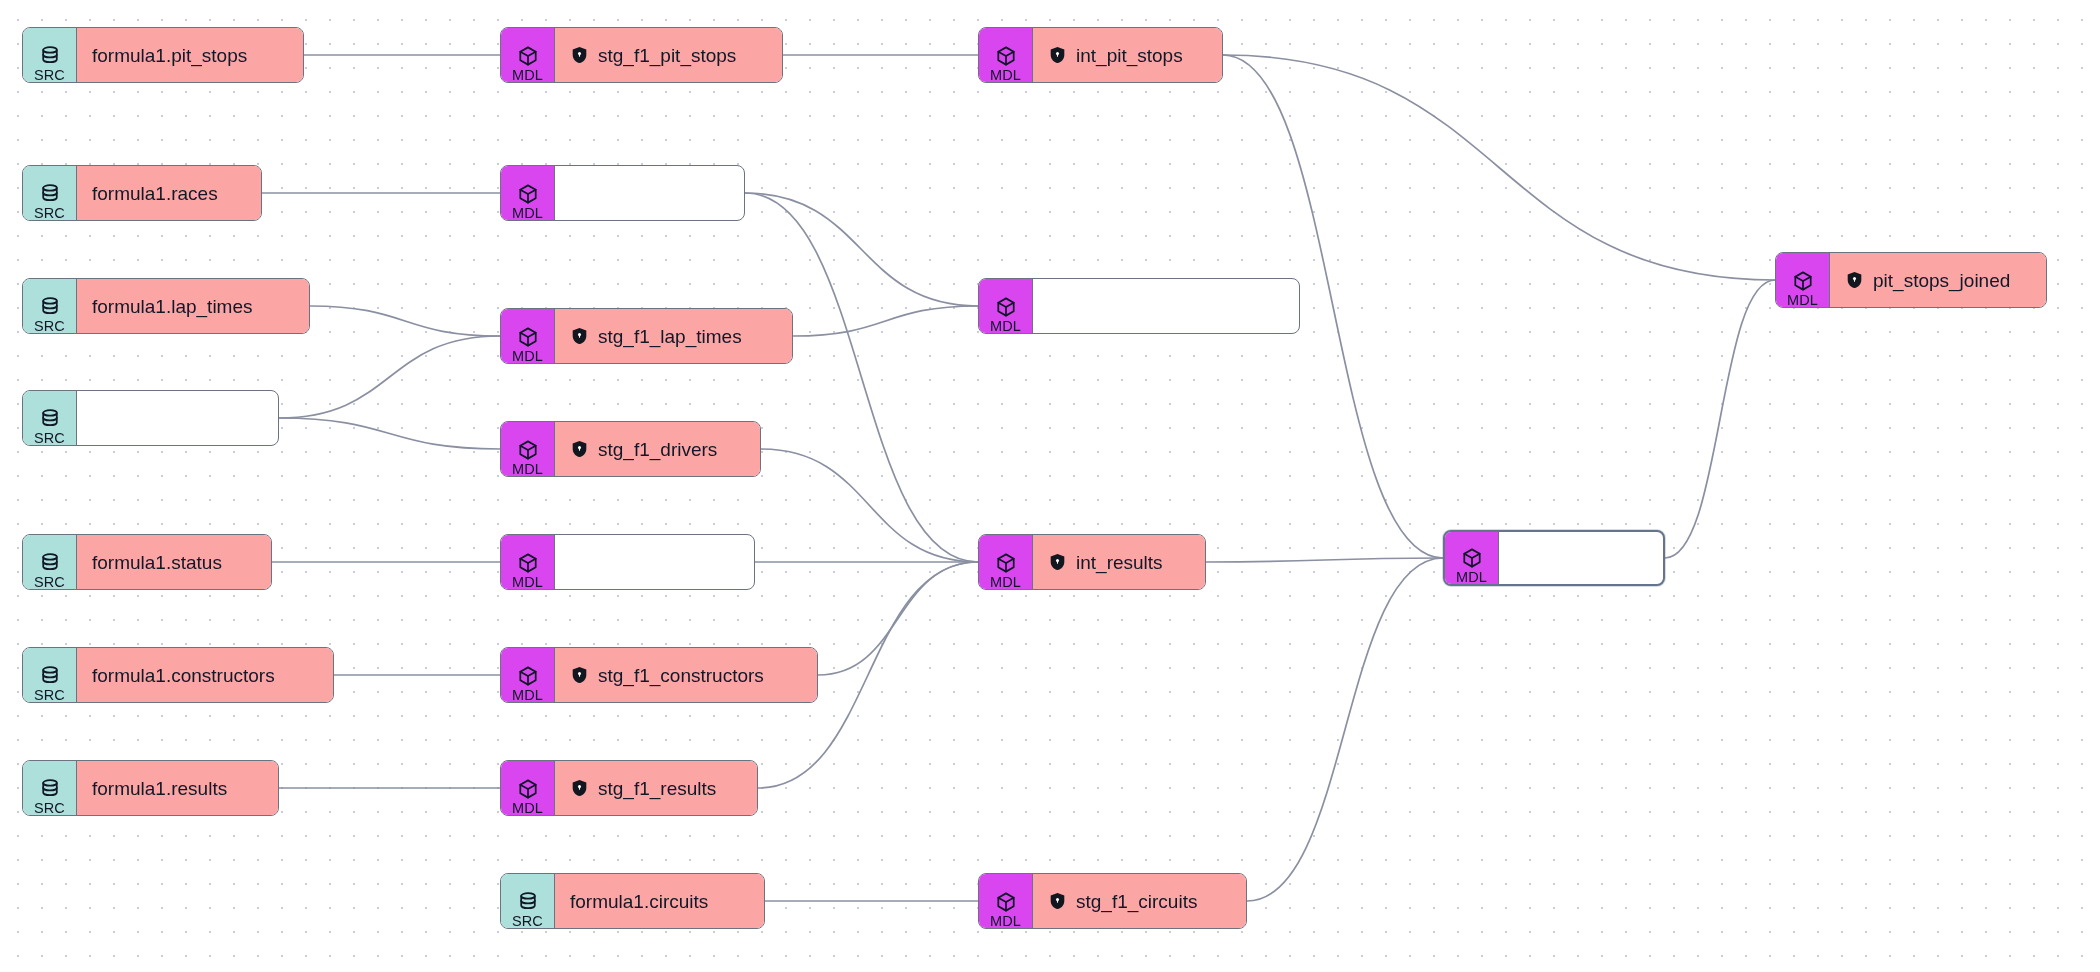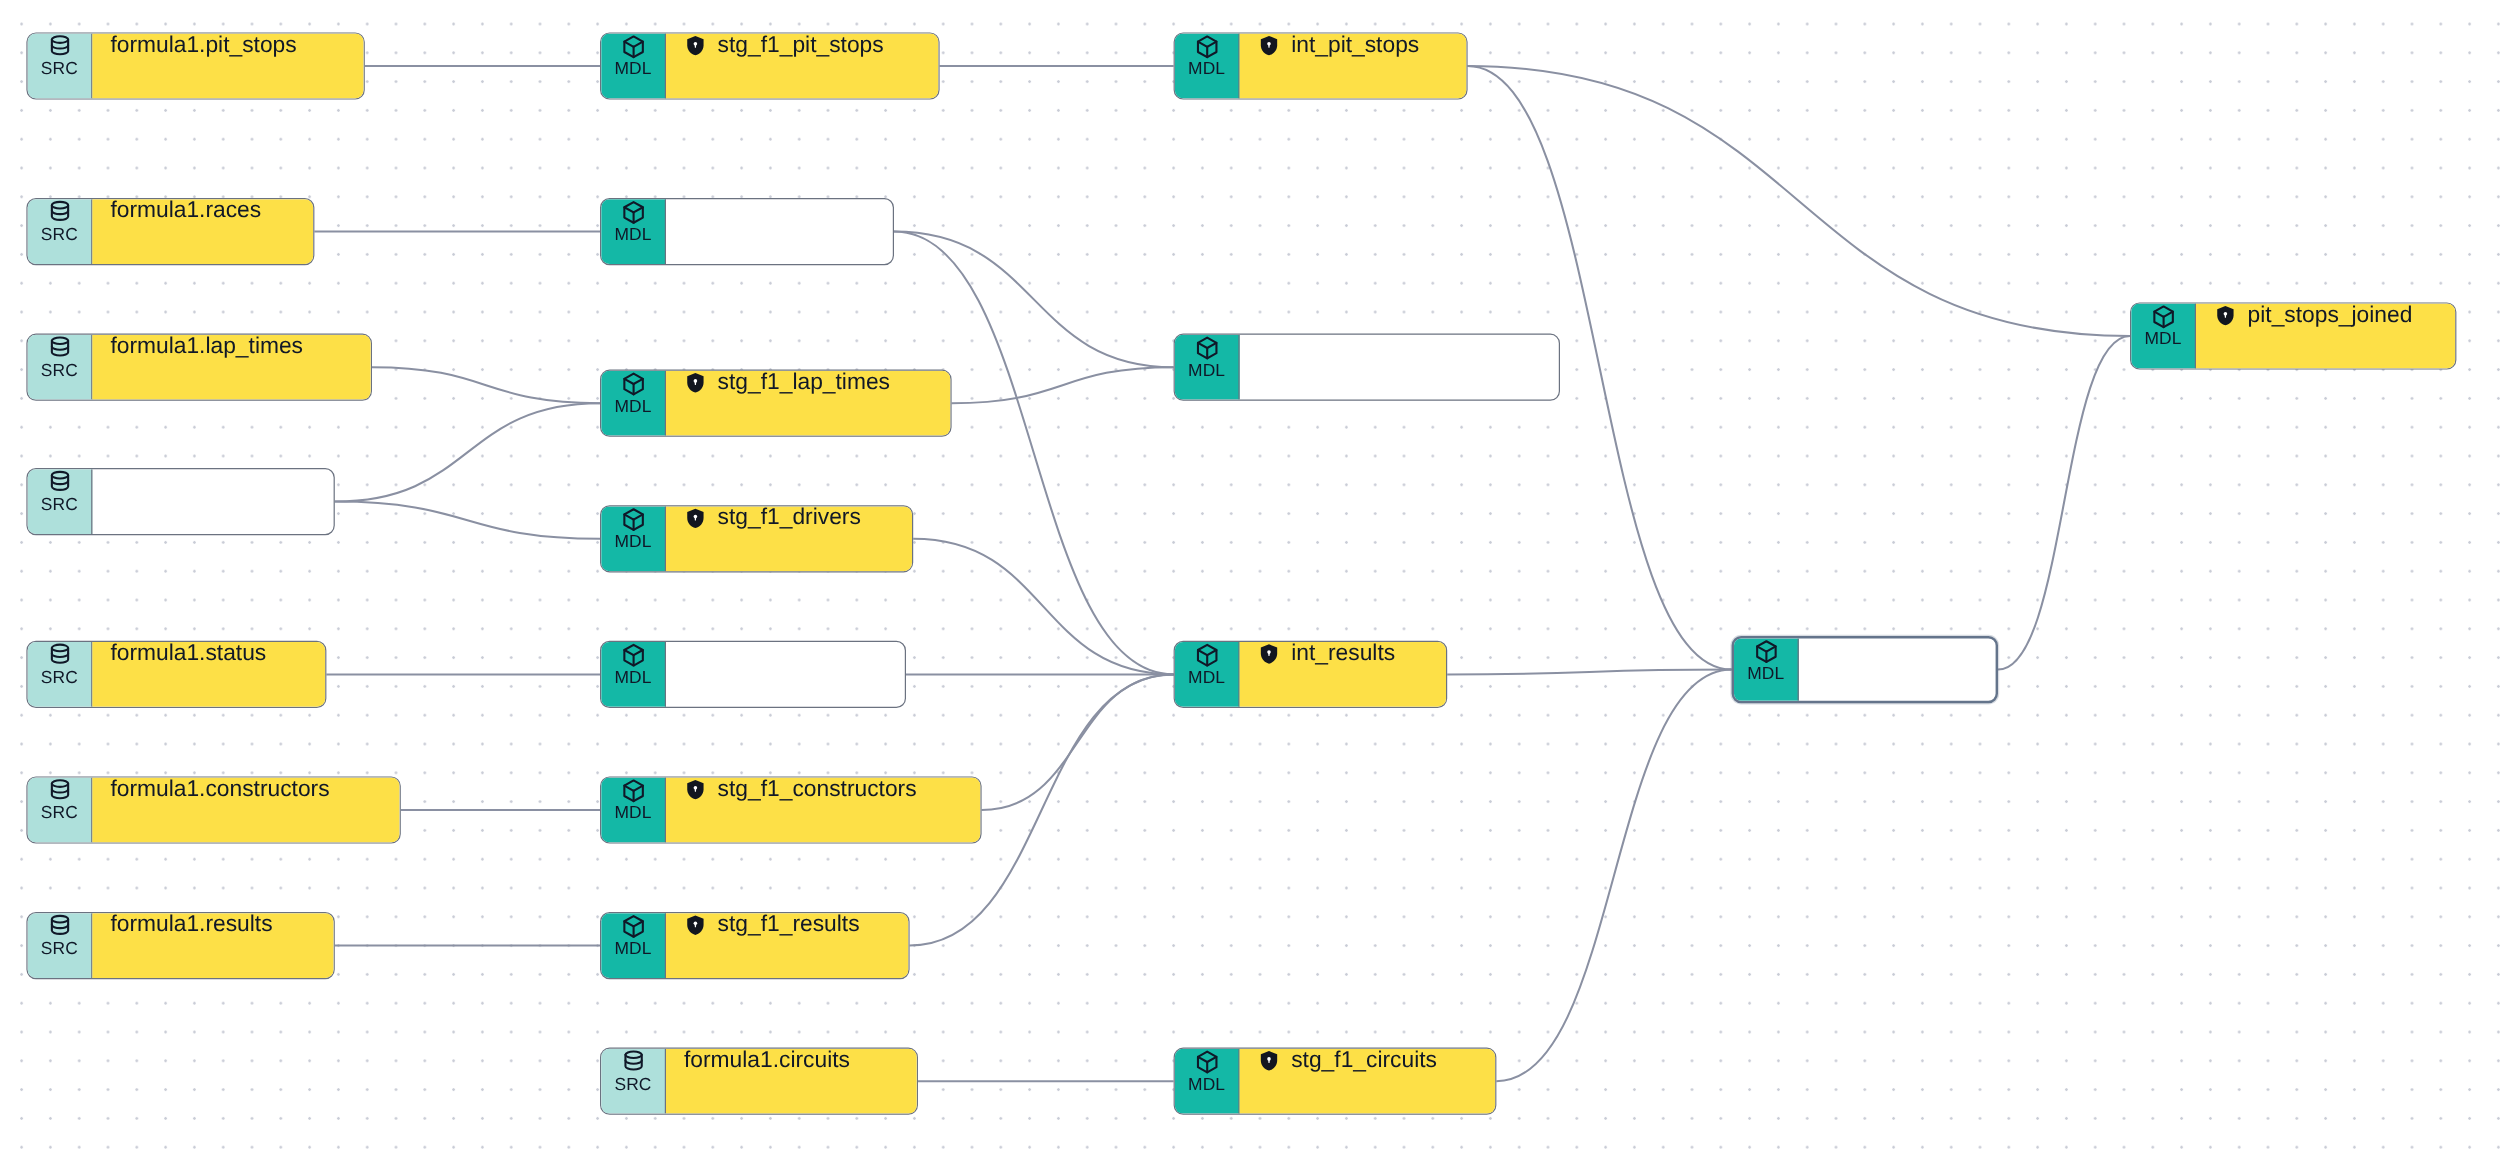--- a/index.html
+++ b/index.html
@@ -35,42 +35,42 @@
   .node.selected{
     border:2.2px solid #64748b;
     box-shadow:0 0 0 1px rgba(100,116,139,.25);
   }
   .badge{
     width:54px;
     flex:0 0 54px;
     display:flex;
     flex-direction:column;
     align-items:center;
-    justify-content:flex-start;
+    justify-content:flex-end;
     gap:0px;
     box-sizing:border-box;
     border-right:1.6px solid #6b7280;
   }
   .badge.src{background:#aee0db;}
-  .badge.mdl{background:#14b8a6;}
+  .badge.mdl{background:#d946ef;}
   .badge svg{display:block;}
   .badge .kind{
     font-size:14.5px;
     line-height:14px;
     color:#101828;
     letter-spacing:.1px;
     margin-top:1px;
   }
   .body{
     flex:1 1 auto;
     display:flex;
-    align-items:flex-start;
+    align-items:center;
     gap:9px;
     padding:0 16px 0 15px;
-    background:#fde047;
+    background:#fca5a5;
     white-space:nowrap;
   }
   .body .lbl{
     font-size:19px;
     color:#111827;
     line-height:1;
   }
   .shield{flex:0 0 auto;display:block;}
 </style>
 </head>

